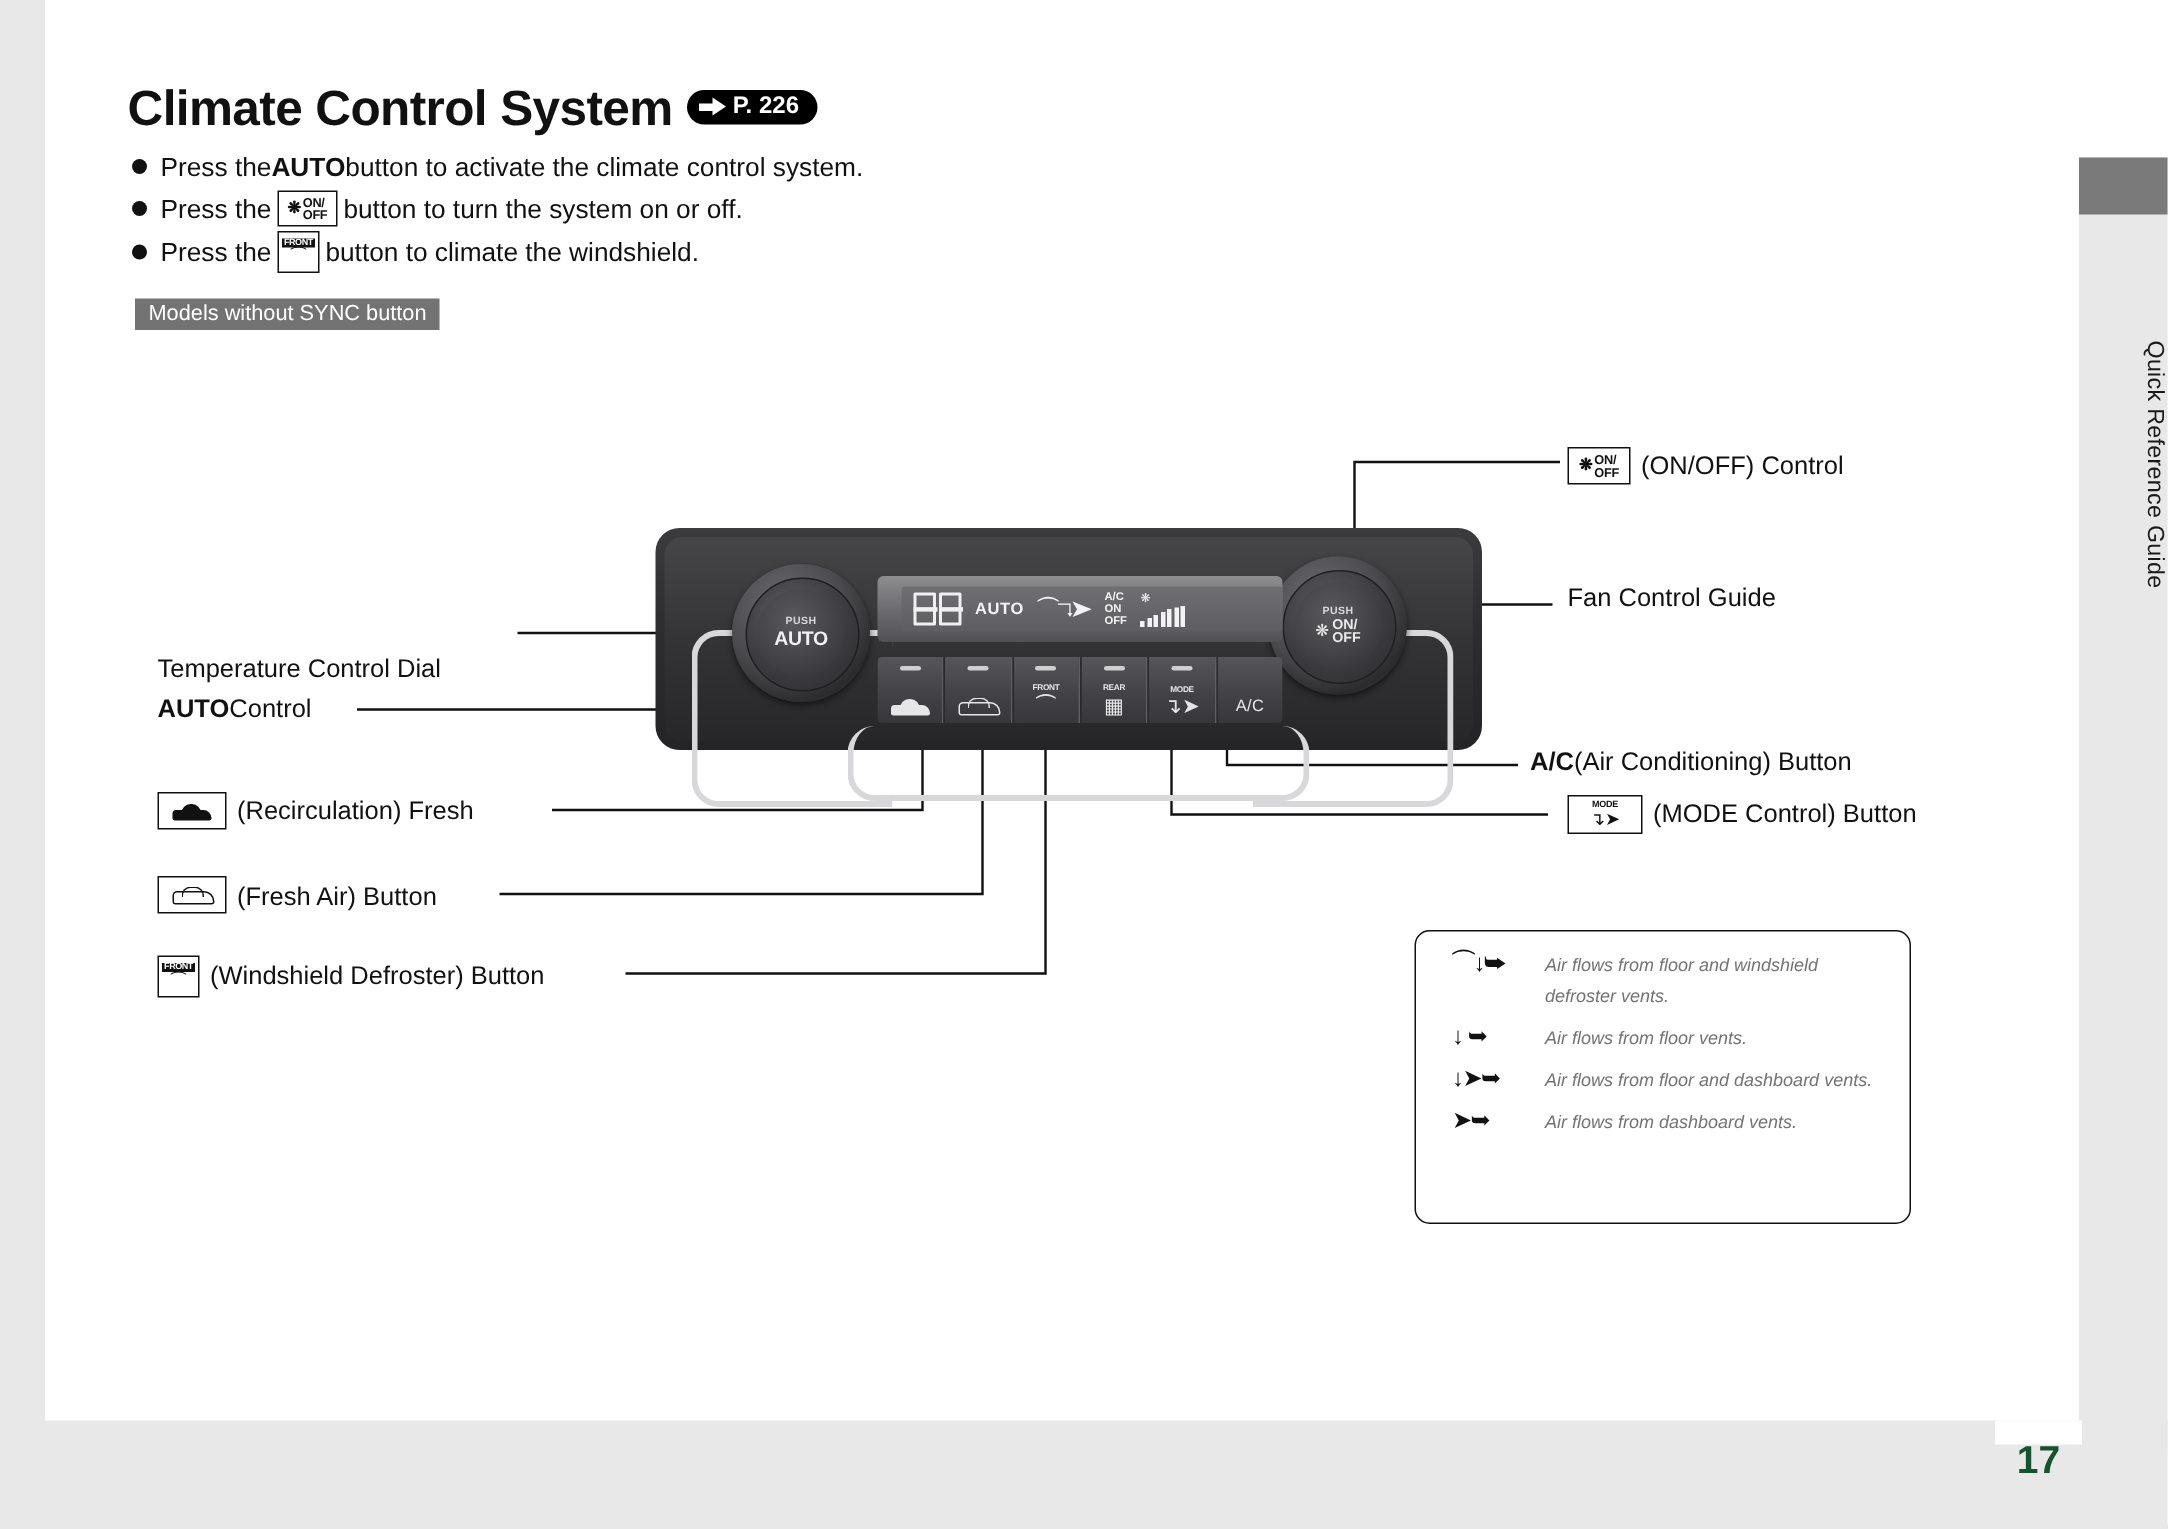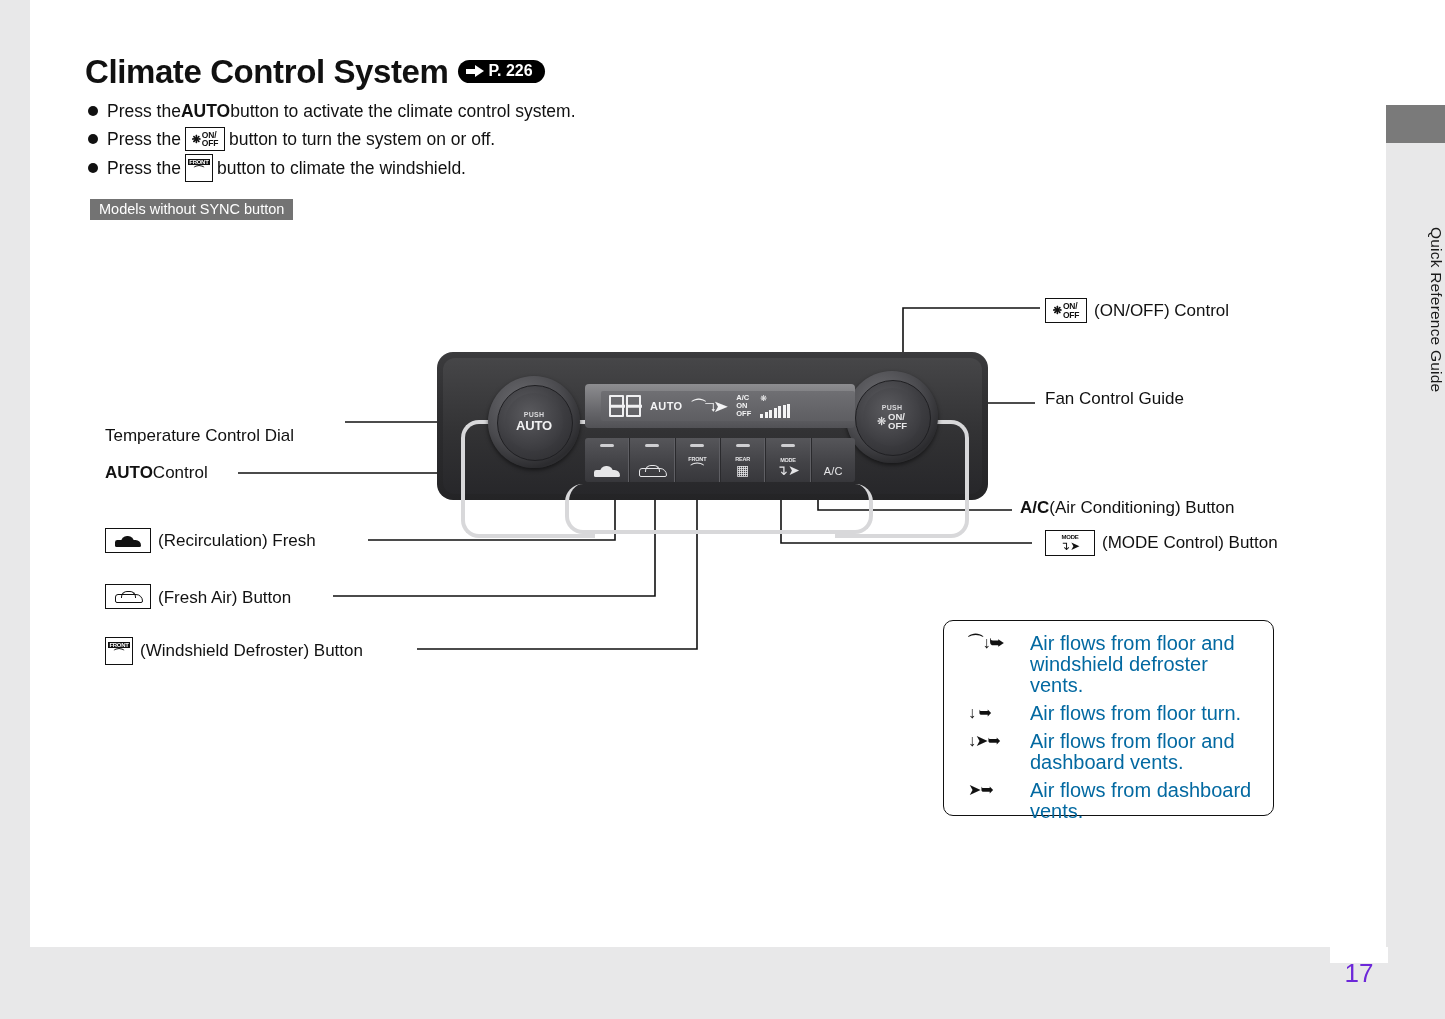--- a/index.html
+++ b/index.html
@@ -16,21 +16,21 @@
   .side-tab-top{position:absolute;left:1386px;top:105px;width:59px;height:38px;background:#7a7a7a;}
   .side-tab-text{position:absolute;left:1386px;top:150px;width:59px;height:320px;
       display:flex;align-items:flex-start;justify-content:center;
       font-size:15.5px;letter-spacing:.2px;color:#1a1a1a;
       writing-mode:vertical-rl;text-orientation:mixed;}
 
   
   .footer-band{position:absolute;left:0;top:947px;width:1445px;height:72px;background:#e8e8e9;}
   .footer-white{position:absolute;left:1330px;top:947px;width:58px;height:16px;background:#fff;}
   .page-num{position:absolute;left:1330px;top:958px;width:58px;text-align:center;
-      font-size:26px;font-weight:400;color:#6d28d9;}
+      font-size:26px;font-weight:700;color:#14532d;}
 
   
   .title{position:absolute;left:85px;top:53px;font-size:33px;font-weight:700;
       letter-spacing:-.4px;color:#111;white-space:nowrap;}
   .ref-pill{display:inline-flex;align-items:center;gap:4px;background:#000;color:#fff;
       border-radius:12px;padding:2px 12px 3px 8px;font-size:16px;font-weight:700;
       vertical-align:6px;margin-left:10px;letter-spacing:0;}
   .ref-arrow{display:inline-block;width:18px;height:12px;position:relative;}
   .ref-arrow::before{content:"";position:absolute;left:0;top:4px;width:10px;height:5px;background:#fff;}
   .ref-arrow::after{content:"";position:absolute;left:9px;top:0;width:0;height:0;
@@ -158,21 +158,21 @@
   .mode-bot{font-size:12px;line-height:12px;}
 
   
   .legend{position:absolute;left:943px;top:620px;width:331px;height:196px;
       border:1.6px solid #111;border-radius:10px;background:#fff;
       padding:12px 14px 10px 14px;box-sizing:border-box;}
   .lrow{display:flex;align-items:flex-start;margin-bottom:7px;}
   .lrow:last-child{margin-bottom:0;}
   .licon{width:62px;flex:none;font-size:16px;line-height:20px;text-align:left;
       padding-left:10px;letter-spacing:-1px;color:#111;}
-  .ltext{font-size:20px;line-height:21px;color:#0369a1;max-width:250px;}
+  .ltext{font-size:12px;line-height:21px;color:#737373;max-width:250px;font-style:italic;}
 </style>
 </head>
 <body>
 
 <div class="page">
 
   <div class="left-gutter"></div>
 
   <div class="side-tab"></div>
   <div class="side-tab-top"></div>
@@ -351,21 +351,21 @@
         <span class="mode-lbl">MODE</span>
         <span class="g">↴➤</span>
       </div>
 
       <div class="cbtn">
         <span class="ac">A/C</span>
       </div>
     </div>
   </div>
 
-  <div class="callout" style="left:105px;top:425px;">
+  <div class="callout" style="left:105px;top:435px;">
     <span>Temperature Control Dial</span>
   </div>
 
   <div class="callout" style="left:105px;top:462px;">
     <b>AUTO</b>
       <span> Control</span>
   </div>
 
   <div class="callout" style="left:105px;top:528px;">
     <span class="cbox cbox-car">
@@ -426,21 +426,21 @@
     <span>(MODE Control) Button</span>
   </div>
 
   <div class="legend">
     <div class="lrow">
       <span class="licon">⏜↓➥</span>
       <span class="ltext">Air flows from floor and windshield defroster vents.</span>
     </div>
     <div class="lrow">
       <span class="licon">↓&nbsp;➥</span>
-      <span class="ltext">Air flows from floor turn.</span>
+      <span class="ltext">Air flows from floor vents.</span>
     </div>
     <div class="lrow">
       <span class="licon">↓➤➥</span>
       <span class="ltext">Air flows from floor and dashboard vents.</span>
     </div>
     <div class="lrow">
       <span class="licon">➤➥</span>
       <span class="ltext">Air flows from dashboard vents.</span>
     </div>
   </div>

